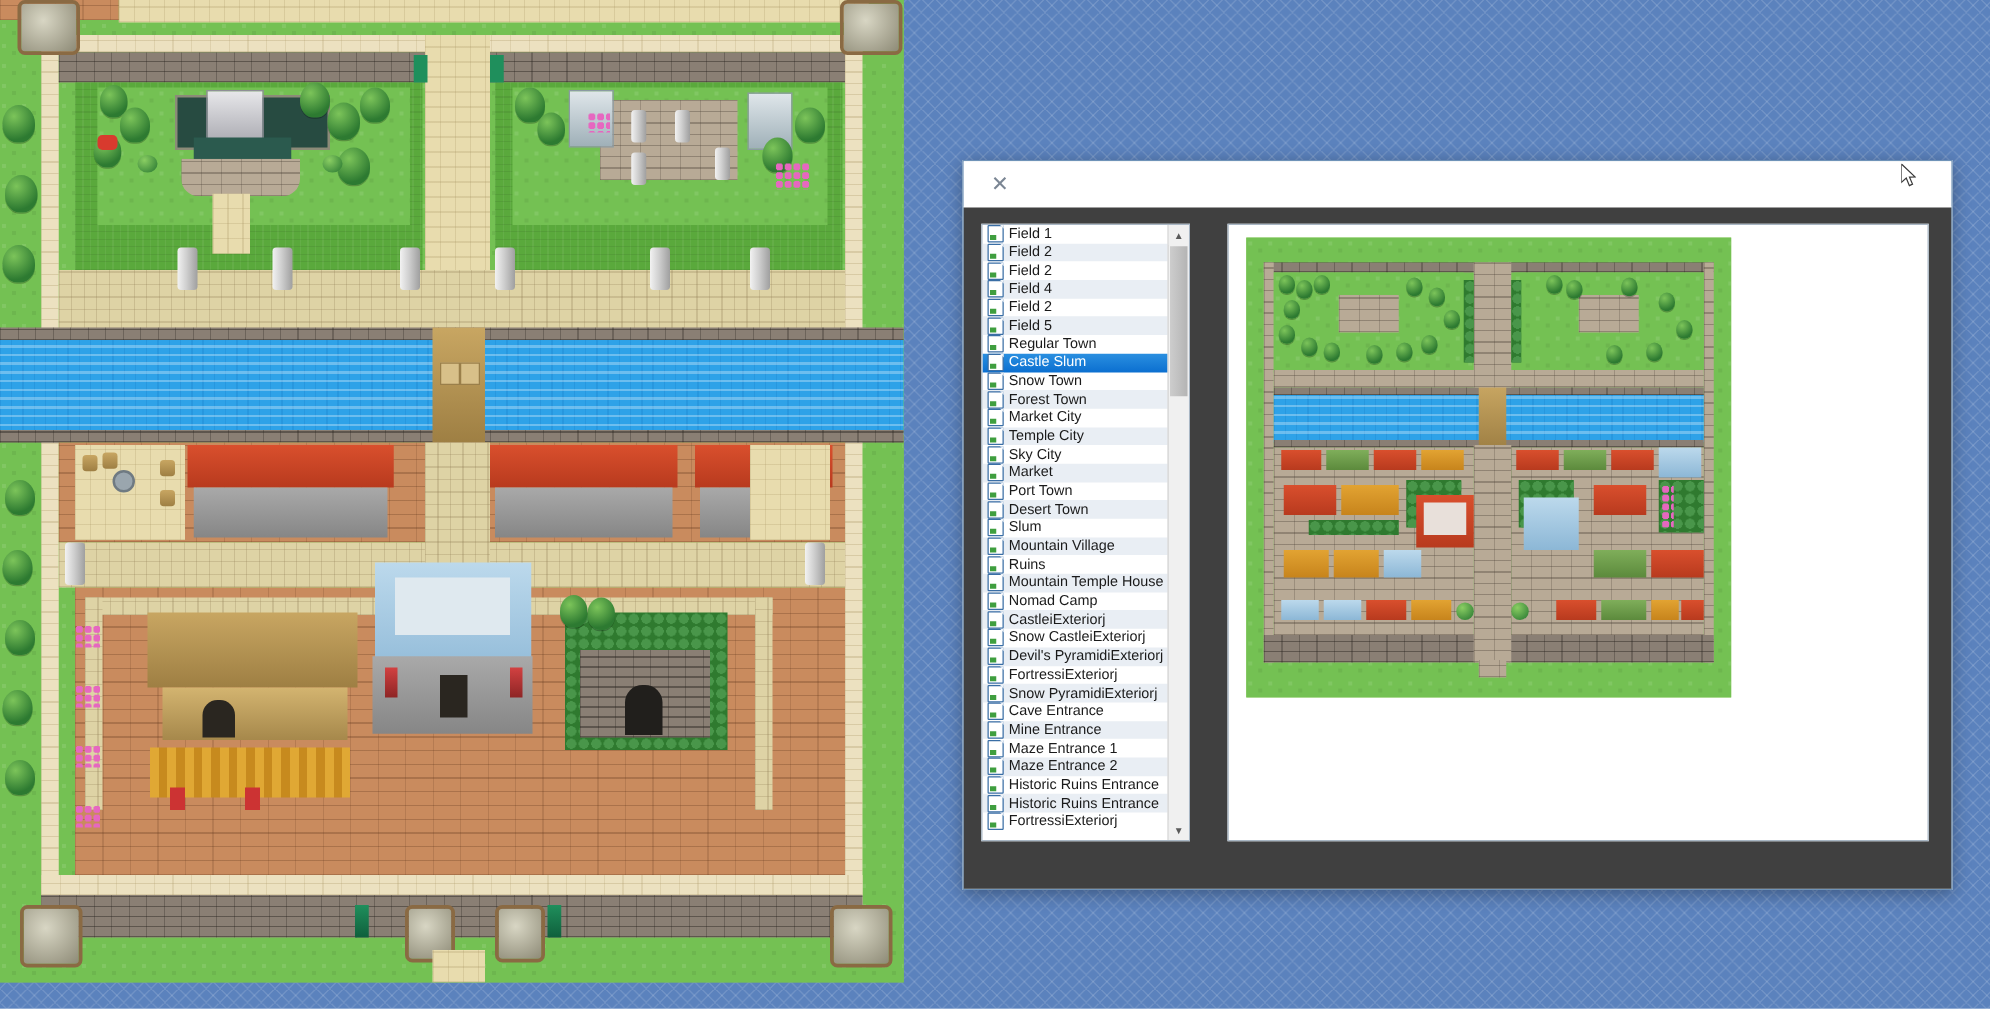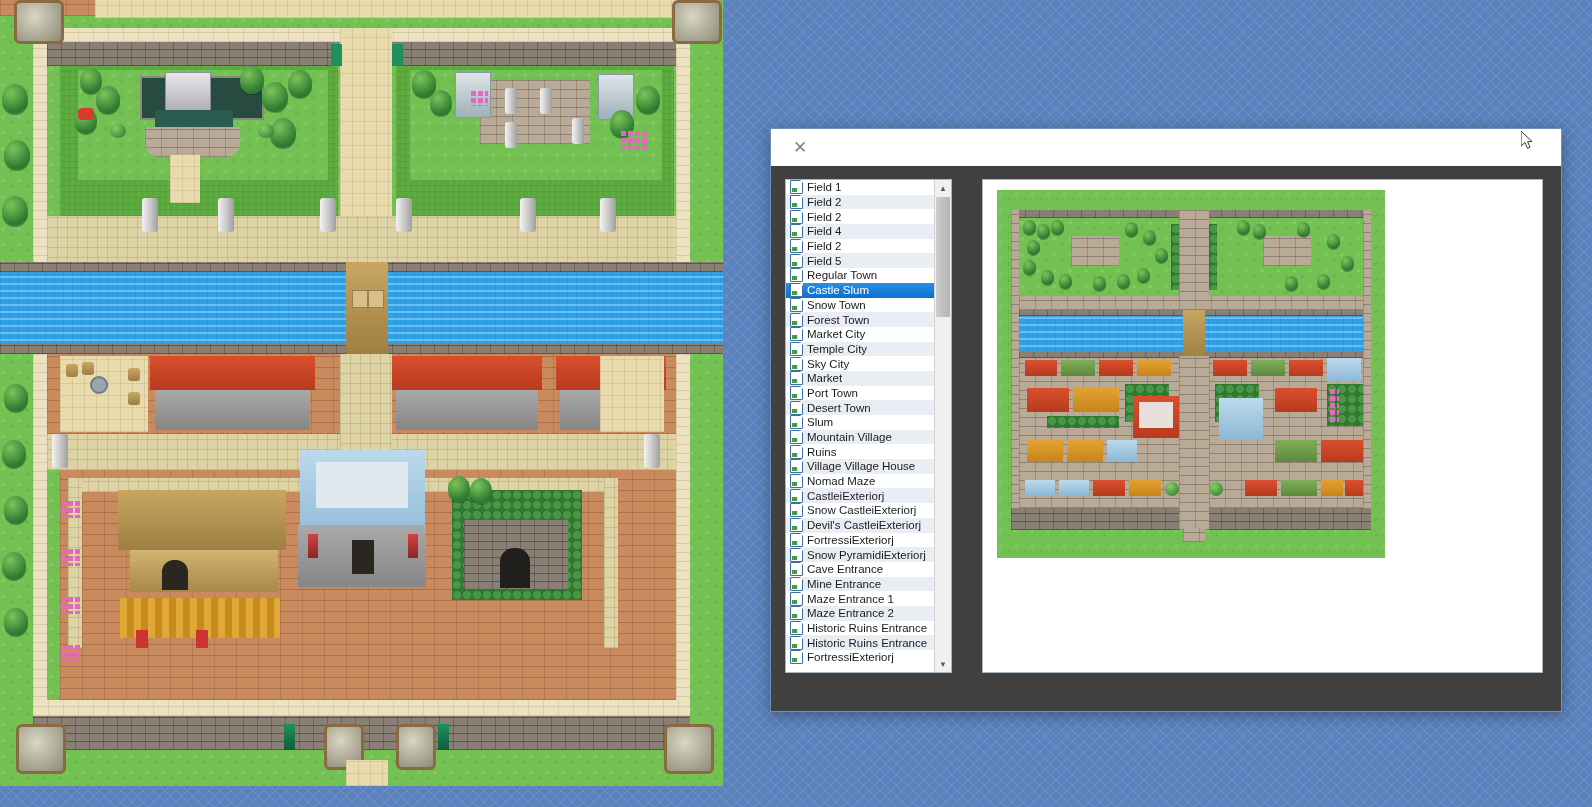--- a/index.html
+++ b/index.html
@@ -473,37 +473,37 @@
             <div class="lirow alt">
               <span class="fileicon"></span>
               <span>Mountain Village</span>
             </div>
             <div class="lirow">
               <span class="fileicon"></span>
               <span>Ruins</span>
             </div>
             <div class="lirow alt">
               <span class="fileicon"></span>
-              <span>Village Village House</span>
-            </div>
-            <div class="lirow">
-              <span class="fileicon"></span>
-              <span>Nomad Maze</span>
+              <span>Mountain Temple House</span>
+            </div>
+            <div class="lirow">
+              <span class="fileicon"></span>
+              <span>Nomad Camp</span>
             </div>
             <div class="lirow alt">
               <span class="fileicon"></span>
               <span>CastleiExteriorj</span>
             </div>
             <div class="lirow">
               <span class="fileicon"></span>
               <span>Snow CastleiExteriorj</span>
             </div>
             <div class="lirow alt">
               <span class="fileicon"></span>
-              <span>Devil's CastleiExteriorj</span>
+              <span>Devil's PyramidiExteriorj</span>
             </div>
             <div class="lirow">
               <span class="fileicon"></span>
               <span>FortressiExteriorj</span>
             </div>
             <div class="lirow alt">
               <span class="fileicon"></span>
               <span>Snow PyramidiExteriorj</span>
             </div>
             <div class="lirow">

